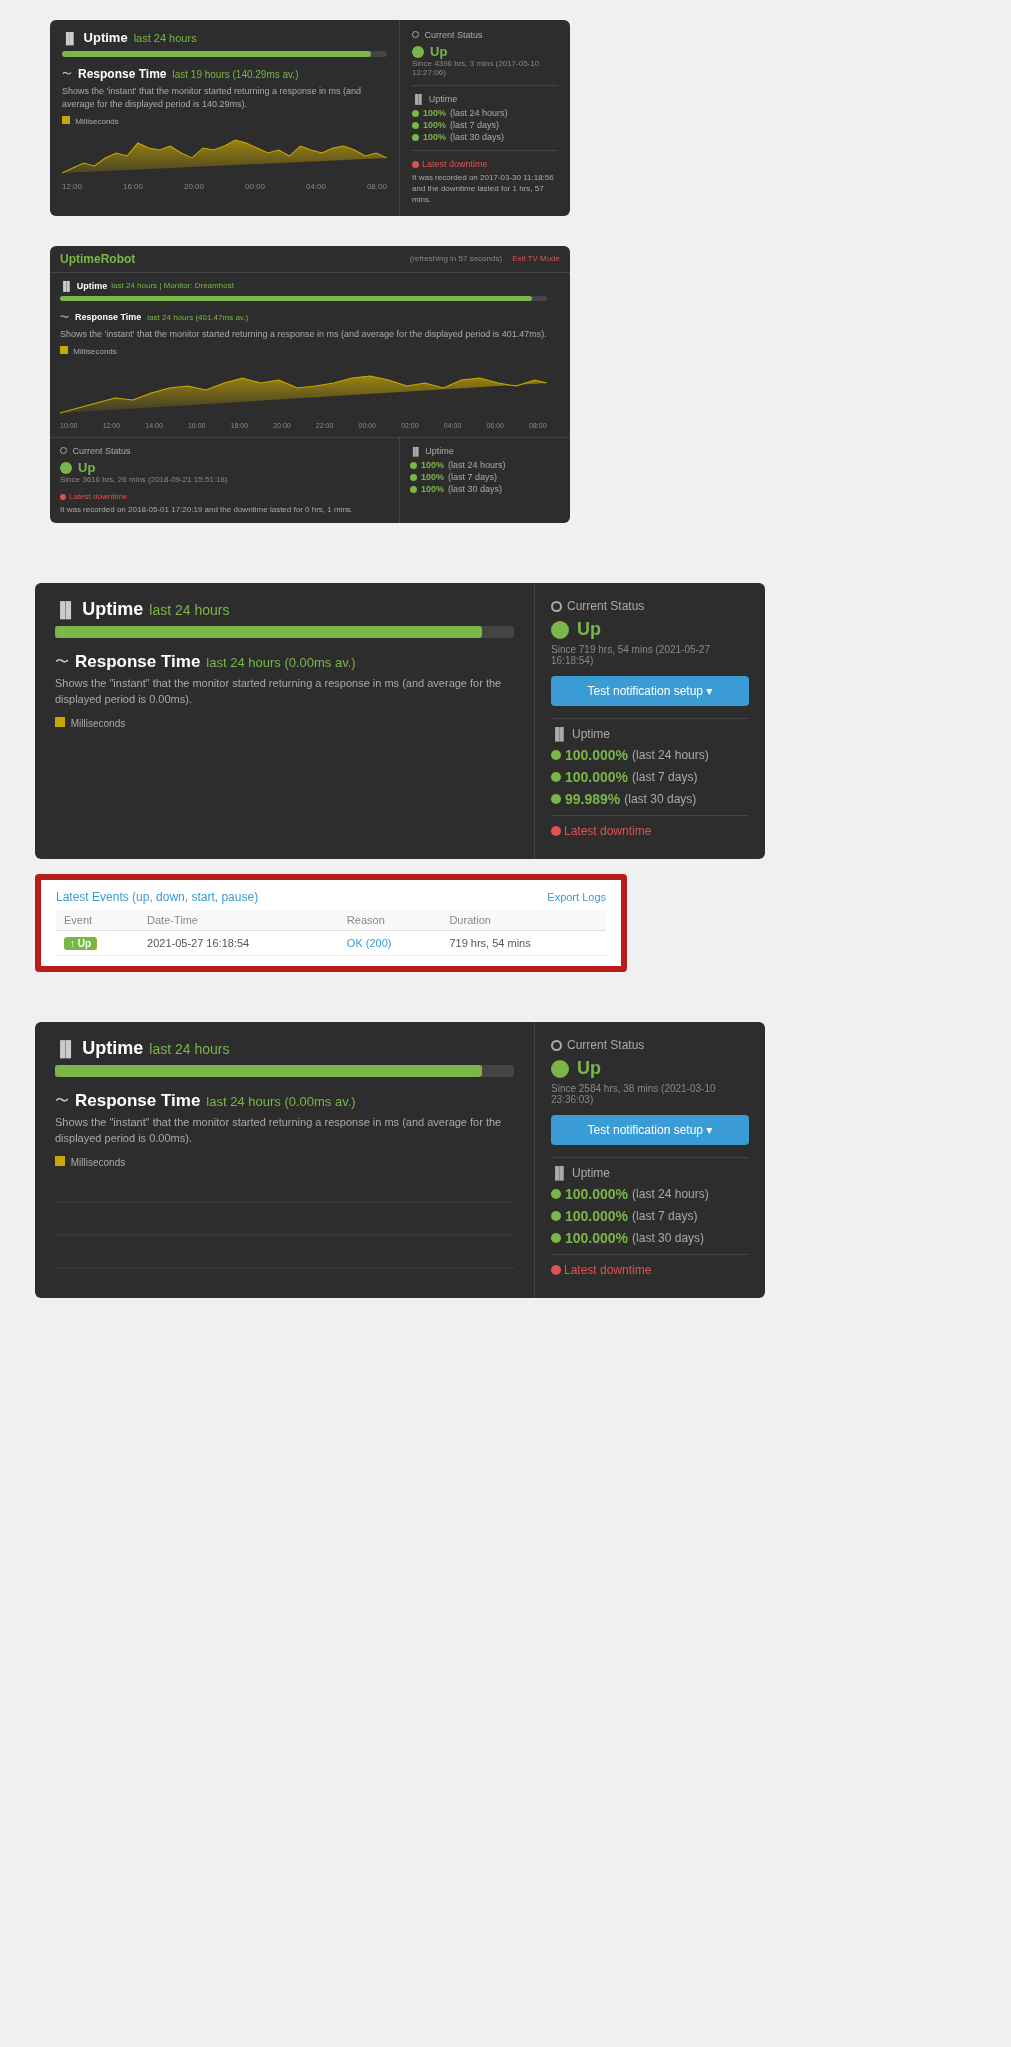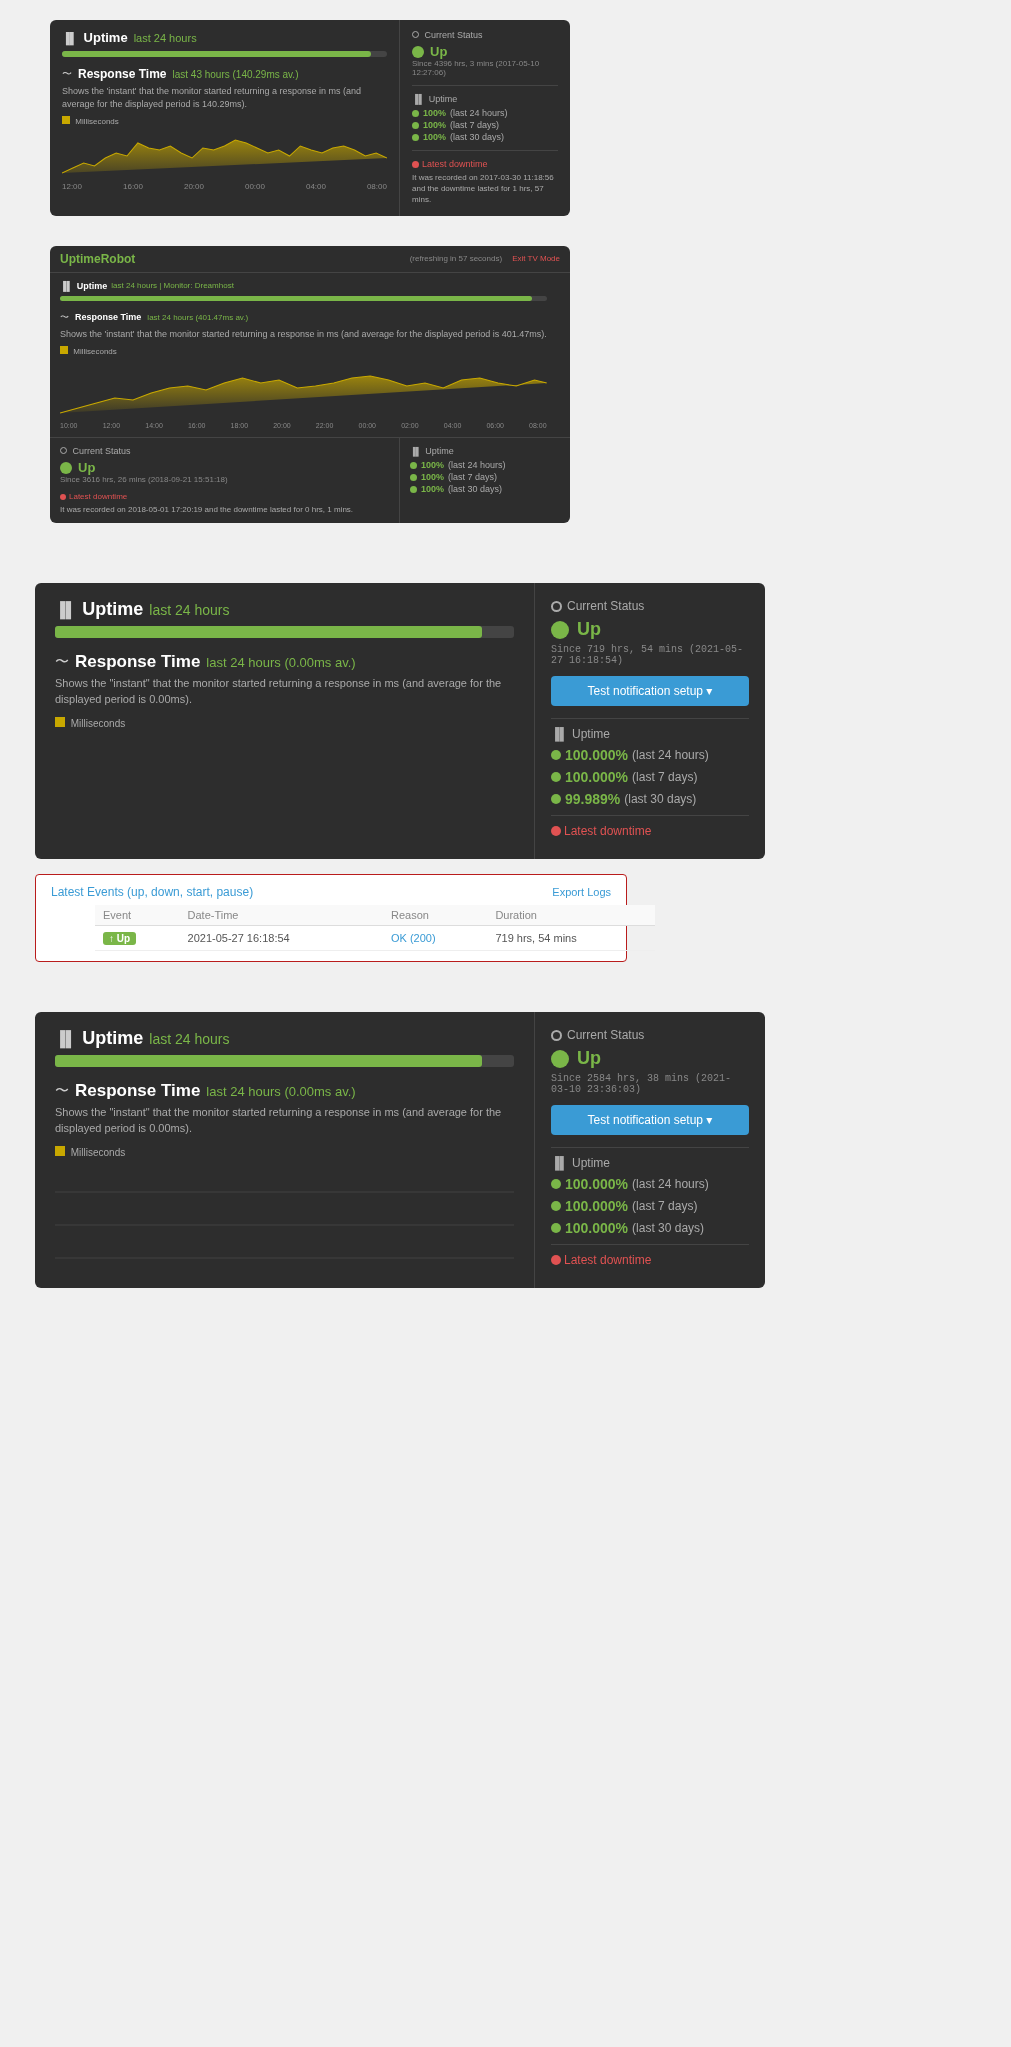--- a/index.html
+++ b/index.html
@@ -225,21 +225,20 @@
 
     .status-since {
       color: #888;
       font-size: 8px;
       margin-bottom: 8px;
     }
 
     .status-since.large {
       font-size: 10px;
       margin-bottom: 10px;
-      font-family: Liberation Mono, monospace;
     }
 
     .section-divider {
       border: none;
       border-top: 1px solid #444;
       margin: 8px 0;
     }
 
     .uptime-section-title {
       display: flex;
@@ -379,21 +378,20 @@
     .export-logs {
       color: #3a9bd5;
       font-size: 11px;
       cursor: pointer;
     }
 
     .events-table {
       width: 100%;
       border-collapse: collapse;
       font-size: 11px;
-      margin-left: 44px;
     }
 
     .events-table th {
       color: #888;
       font-weight: normal;
       text-align: left;
       padding: 4px 8px;
       border-bottom: 1px solid #ddd;
       background: #f9f9f9;
     }
@@ -452,21 +450,21 @@
     }
 
     .card-wrapper {
       margin-bottom: 25px;
     }
 
     
     .events-container {
       background: #fff;
       padding: 10px 15px;
-      border: 1px solid #b91c1c;
+      border: 6px solid #b91c1c;
       border-radius: 4px;
       margin-top: -15px;
       width: 592px;
       margin-left: 15px;
     }
 
     
     .large-card-group {
       margin-bottom: 30px;
     }
@@ -488,21 +486,21 @@
         <span class="uptime-title">Uptime</span>
         <span class="uptime-subtitle">last 24 hours</span>
       </div>
       <div class="bar-container" style="height:6px;">
         <div class="bar-fill" style="width:95%;"></div>
       </div>
 
       <div class="response-header">
         <span style="color:#ccc;font-size:10px;">〜</span>
         <span class="response-title">Response Time</span>
-        <span class="response-subtitle">last 43 hours (140.29ms av.)</span>
+        <span class="response-subtitle">last 19 hours (140.29ms av.)</span>
       </div>
       <p class="response-desc">Shows the 'instant' that the monitor started returning a response in ms (and average for the displayed period is 140.29ms).</p>
 
       <div class="milliseconds-label">
         <span class="ms-dot"></span>
         <span>Milliseconds</span>
       </div>
 
       <div class="chart-area" style="height:50px;">
         <svg viewBox="0 0 300 50" preserveAspectRatio="none">

